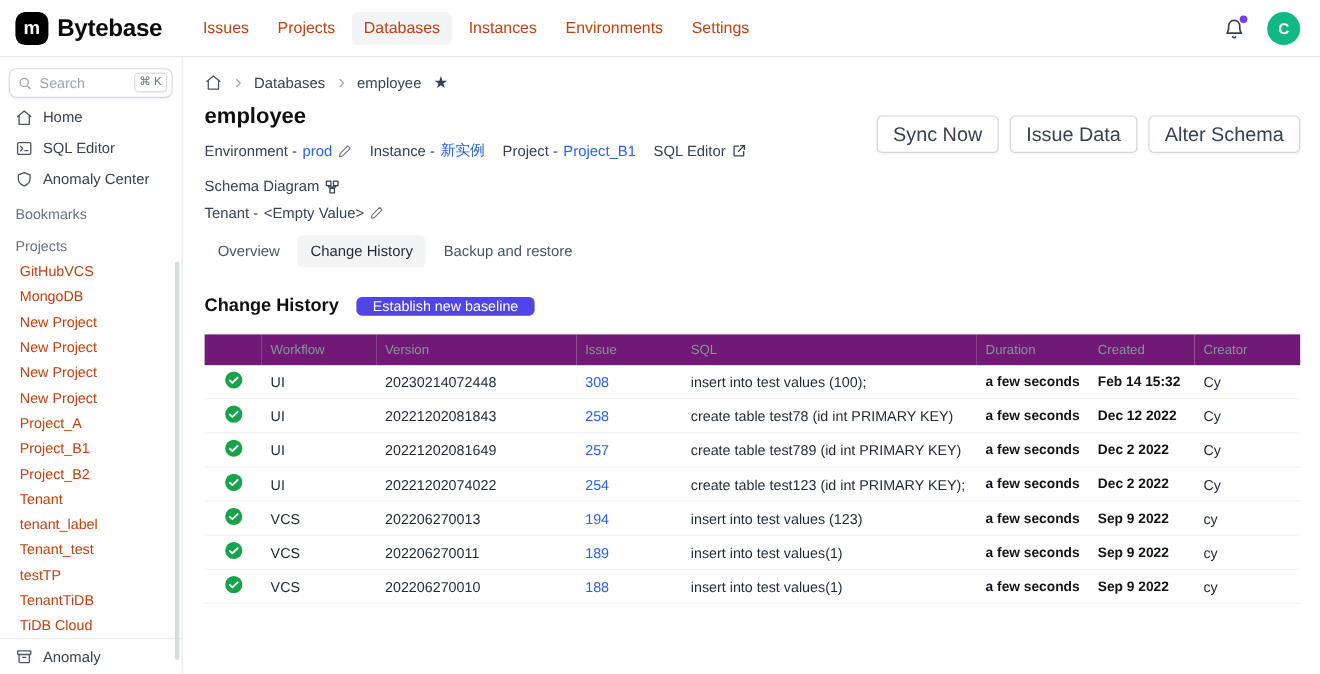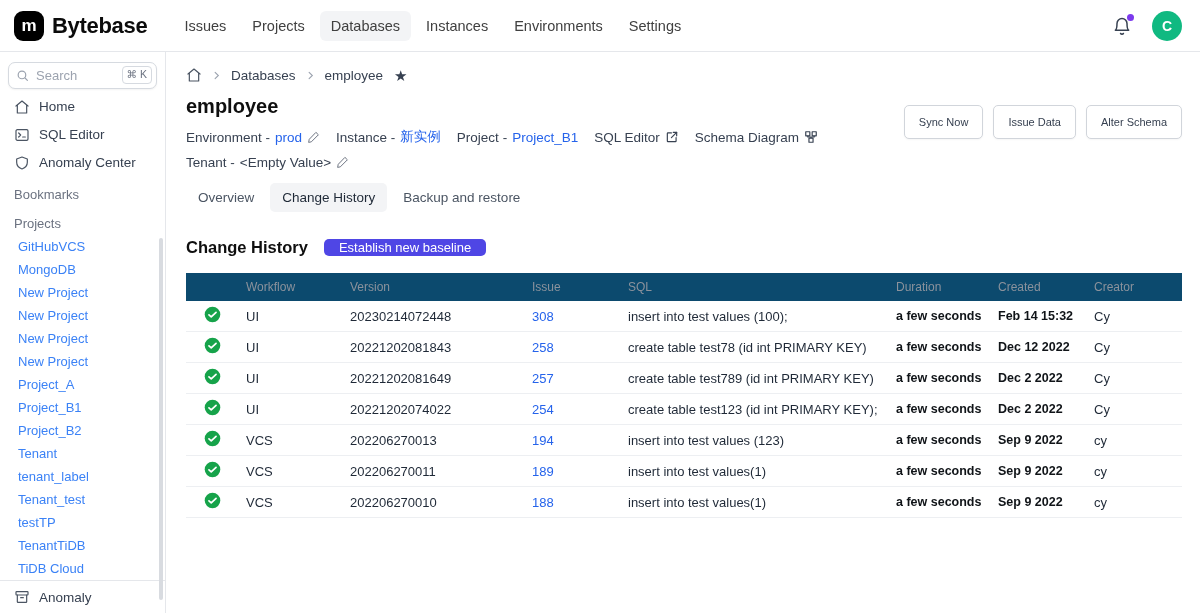--- a/index.html
+++ b/index.html
@@ -6,69 +6,69 @@
   html,body{width:1200px;height:613px;overflow:hidden}
   body{font-family:"Liberation Sans",sans-serif;background:#fff;color:#1f2937;font-size:13px}
   .icon{display:inline-flex;align-items:center;justify-content:center;flex-shrink:0}
 
   
   .topbar{height:52px;display:flex;align-items:center;padding:0 18px 0 14px;border-bottom:1px solid #e5e7eb;background:#fff}
   .brand{display:flex;align-items:center;gap:8px;cursor:pointer}
   .logo{width:30px;height:30px;background:#000;border-radius:9px;color:#fff;display:flex;align-items:center;justify-content:center;font-weight:700;font-size:17px;line-height:1}
   .brand-name{font-size:22px;font-weight:800;color:#0b0b0b;letter-spacing:-.3px}
   .topnav{display:flex;gap:4px;margin-left:26px}
-  .topnav-item{padding:7px 11px;border-radius:6px;font-size:14.5px;color:#404040;cursor:pointer;text-decoration:none}
+  .topnav-item{padding:7px 11px;border-radius:6px;font-size:14.5px;color:#c2410c;cursor:pointer;text-decoration:none}
   .topnav-item.active{background:#f3f4f6}
   .topbar-right{margin-left:auto;display:flex;align-items:center;gap:20px}
   .bell-wrap{position:relative;cursor:pointer;display:flex}
   .bell-dot{position:absolute;top:-2px;right:-2px;width:7px;height:7px;border-radius:50%;background:#7c3aed}
   .avatar{width:30px;height:30px;border-radius:50%;background:#10b981;color:#fff;display:flex;align-items:center;justify-content:center;font-size:14px;font-weight:700;cursor:pointer}
 
   
   .layout{display:flex;height:561px}
 
   
   .sidebar{width:166px;border-right:1px solid #e5e7eb;display:flex;flex-direction:column;position:relative;flex-shrink:0;background:#fff}
   .search-wrap{margin:10px 8px 4px;position:relative}
   .search-input{width:100%;height:27px;border:1px solid #d6dae0;border-radius:7px;padding:0 34px 0 27px;font-size:13px;color:#374151;outline:none;box-shadow:0 1px 2px rgba(0,0,0,.05);font-family:inherit;background:#fff}
   .search-input::placeholder{color:#9ca3af}
   .search-icon{position:absolute;left:8px;top:7px}
   .kbd{position:absolute;right:5px;top:4px;border:1px solid #d6dae0;border-radius:4px;font-size:10.5px;color:#6b7280;padding:2px 4px;background:#fff;line-height:1.1}
   .side-item{display:flex;gap:9px;padding:6px 14px;font-size:13.5px;color:#374151;cursor:pointer}
   .section-label{padding:10px 14px 4px;font-size:13px;color:#6b7280}
-  .proj-item{padding:4px 14px 4px 18px;font-size:13px;color:#3b82f6;cursor:pointer;white-space:nowrap;overflow:hidden;text-overflow:ellipsis}
+  .proj-item{padding:4px 14px 4px 18px;font-size:13px;color:#c2410c;cursor:pointer;white-space:nowrap;overflow:hidden;text-overflow:ellipsis}
   .side-bottom{margin-top:auto}
   .archive{display:flex;gap:9px;align-items:center;padding:8px 14px;font-size:13.5px;color:#374151;border-top:1px solid #e5e7eb;cursor:pointer}
   .scroll-thumb{position:absolute;right:2px;top:186px;width:4px;height:362px;background:#d8dbe0;border-radius:2px;cursor:pointer}
 
   
   .main{flex:1;padding:0 18px 0 20px;overflow:hidden}
   .breadcrumb{display:flex;align-items:center;gap:9px;padding:15px 0 4px;font-size:13.5px;color:#374151}
   .crumb-link{cursor:pointer;color:#374151}
   .crumb-sep{display:flex;color:#9ca3af}
   .star{color:#374151;font-size:15px;margin-left:2px;cursor:pointer;line-height:1}
 
   .page-head{display:flex;justify-content:space-between;align-items:flex-start}
   .title{font-size:20px;font-weight:700;margin:8px 0 10px;color:#0f0f0f}
   .meta-row{display:flex;align-items:center;gap:16px;font-size:13.5px;color:#374151;margin-bottom:9px;flex-wrap:wrap}
   .meta-item{display:flex;align-items:center;gap:5px;white-space:nowrap}
   .link{color:#2563eb;cursor:pointer;text-decoration:none}
   .page-actions{display:flex;gap:10px;margin-top:18px;flex-shrink:0}
-  .btn{height:34px;display:inline-flex;align-items:center;gap:7px;padding:0 14px;background:#fff;border:1px solid #d1d5db;border-radius:5px;font-size:11px;color:#374151;cursor:pointer;box-shadow:0 1px 2px rgba(0,0,0,.04);font-family:inherit;white-space:nowrap}
+  .btn{height:34px;display:inline-flex;align-items:center;gap:7px;padding:0 14px;background:#fff;border:1px solid #d1d5db;border-radius:5px;font-size:18px;color:#374151;cursor:pointer;box-shadow:0 1px 2px rgba(0,0,0,.04);font-family:inherit;white-space:nowrap}
 
   .tabs{display:flex;gap:4px;margin-top:4px}
   .tab{padding:7px 12px;font-size:13.5px;color:#4b5563;border-radius:5px;cursor:pointer}
   .tab.active{background:#f3f4f6;color:#1f2937}
 
   .section-head{display:flex;align-items:center;gap:16px;margin-top:26px}
   .section-title{font-size:16.5px;font-weight:700;color:#0f0f0f}
   .btn-primary{height:17px;padding:0 15px;background:#4f46e5;border:none;border-radius:5px;color:#fff;font-size:13px;cursor:pointer;font-family:inherit}
 
   .history-table{width:100%;border-collapse:collapse;margin-top:16px;font-size:13px;table-layout:fixed}
-  .history-table th{background:#0c4a6e;color:#8b929c;font-weight:400;font-size:12px;text-align:left;padding:7px 8px;white-space:nowrap}
+  .history-table th{background:#701a75;color:#8b929c;font-weight:400;font-size:12px;text-align:left;padding:7px 8px;white-space:nowrap}
   .history-table td{padding:7px 8px;border-bottom:1px solid #edeff2;color:#1f2937;white-space:nowrap;overflow:hidden;text-overflow:ellipsis}
   td.c-status,th.c-status{text-align:center;padding:5px 0}
   td.c-bold{font-weight:700;font-size:12.5px;color:#101418}
 </style>
 </head>
 <body>
 
 <header class="topbar">
   <div class="brand">
     <div class="logo">m</div>

